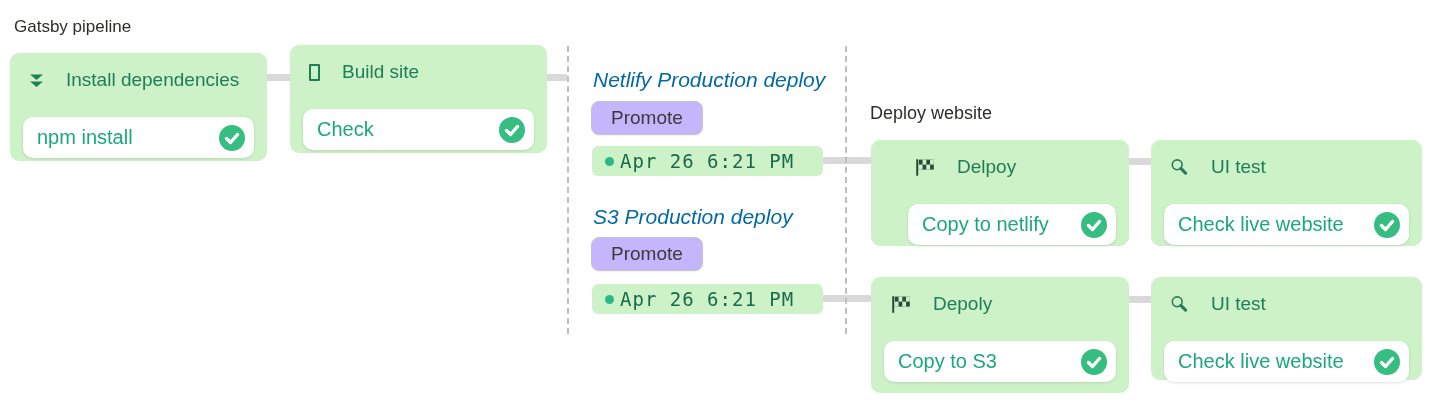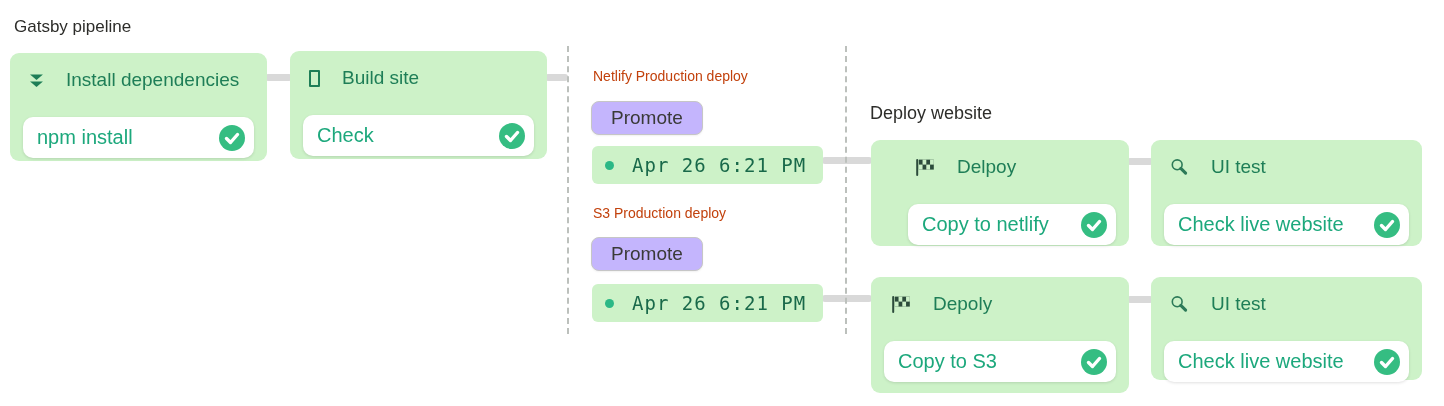--- a/index.html
+++ b/index.html
@@ -10,21 +10,21 @@
   .page-title {
     position:absolute; left:14px; top:17px; font-size:17px; color:#2d2d2a;
   }
 
   
   .card {
     position:absolute; background:#cdf2c8; border-radius:9px; box-sizing:border-box;
     padding:13px 13px 0 13px;
   }
   .card-install { left:10px;   top:53px;  width:257px; height:108px; }
-  .card-build   { left:290px;  top:51px;  width:257px; height:108px; }
+  .card-build   { left:290px;  top:45px;  width:257px; height:108px; }
   .card-delpoy  { left:871px;  top:140px; width:258px; height:106px;padding-left:37px; }
   .card-uitest1 { left:1151px; top:140px; width:271px; height:106px; }
   .card-depoly  { left:871px;  top:277px; width:258px; height:116px; }
   .card-uitest2 { left:1151px; top:277px; width:271px; height:103px; }
 
   .card-header {
     display:flex; align-items:center; gap:22px; height:26px; margin:1px 0 0 6px;
     color:#1e7e57; font-size:19px;
   }
   .action-box {
@@ -47,37 +47,37 @@
   .c3 { left:822px;  top:157px; width:50px; }
   .c4 { left:822px;  top:295px; width:50px; }
   .c5 { left:1127px; top:158px; width:26px; }
   .c6 { left:1127px; top:296px; width:26px; }
 
   .vdash { position:absolute; width:0; border-left:2px dashed #bcc0bc; top:46px; height:288px; }
   .d1 { left:567px; }
   .d2 { left:845px; }
 
   
-  .stage-heading { position:absolute; color:#c2410c; font-size:14px; white-space:nowrap; }
+  .stage-heading { position:absolute; color:#0369a1; font-size:21px; white-space:nowrap;font-style:italic; }
   .h-netlify { left:593px; top:68px; }
   .h-s3      { left:593px; top:205px; }
   .group-heading { position:absolute; color:#2d2d2a; font-size:18px; }
   .h-deploy  { left:870px; top:103px; }
 
   .promote-btn {
     position:absolute; background:#c4b5fd; border:1px solid #c6c6c6; border-radius:8px;
     font-family:inherit; font-size:19px; color:#3a3a38; padding:5px 19px;
     box-shadow:0 1px 2px rgba(0,0,0,0.06); cursor:pointer;
   }
   .p1 { left:591px; top:101px; }
   .p2 { left:591px; top:237px; }
 
   .run-pill {
-    position:absolute; width:231px; height:38px; background:#cdf2c8; border-radius:6px;
-    display:flex; align-items:center; gap:18px; padding-left:13px; box-sizing:border-box;
+    position:absolute; width:231px; height:30px; background:#cdf2c8; border-radius:6px;
+    display:flex; align-items:center; gap:6px; padding-left:13px; box-sizing:border-box;
     cursor:pointer;
   }
   .r1 { left:592px; top:146px; }
   .r2 { left:592px; top:284px; }
   .run-dot { width:9px; height:9px; border-radius:50%; background:#2bb886; flex:0 0 auto; }
   .run-time {
     font-family:"DejaVu Sans Mono", monospace; font-size:19px; letter-spacing:1px;
     color:#19694a; white-space:nowrap;
   }
 </style>

